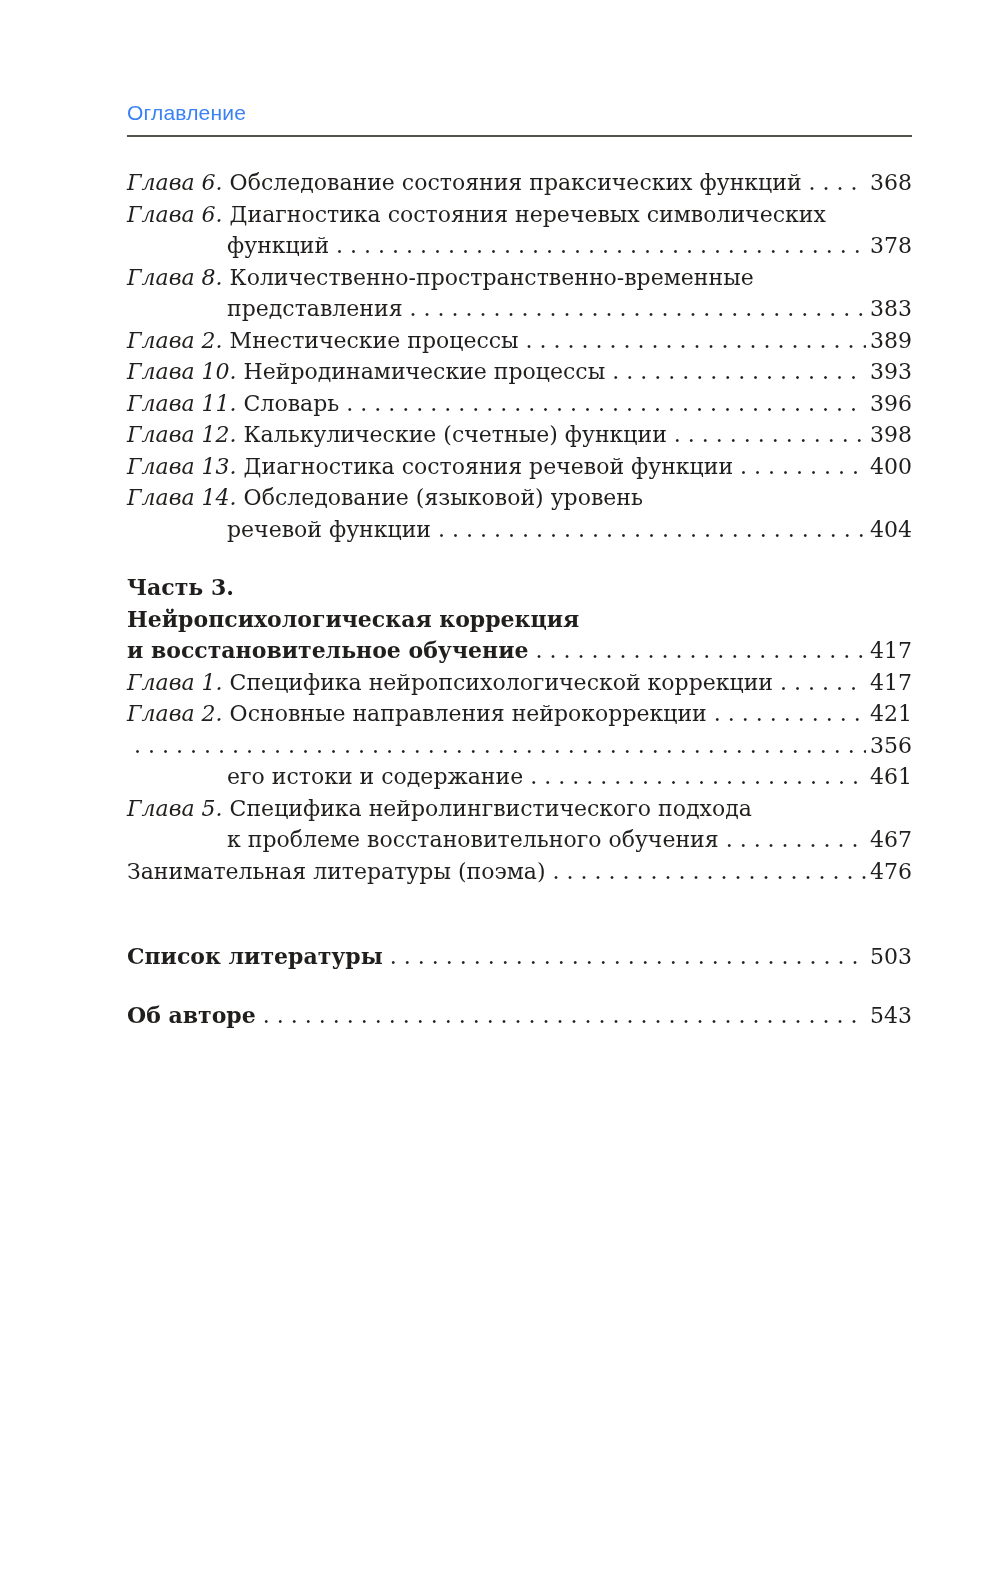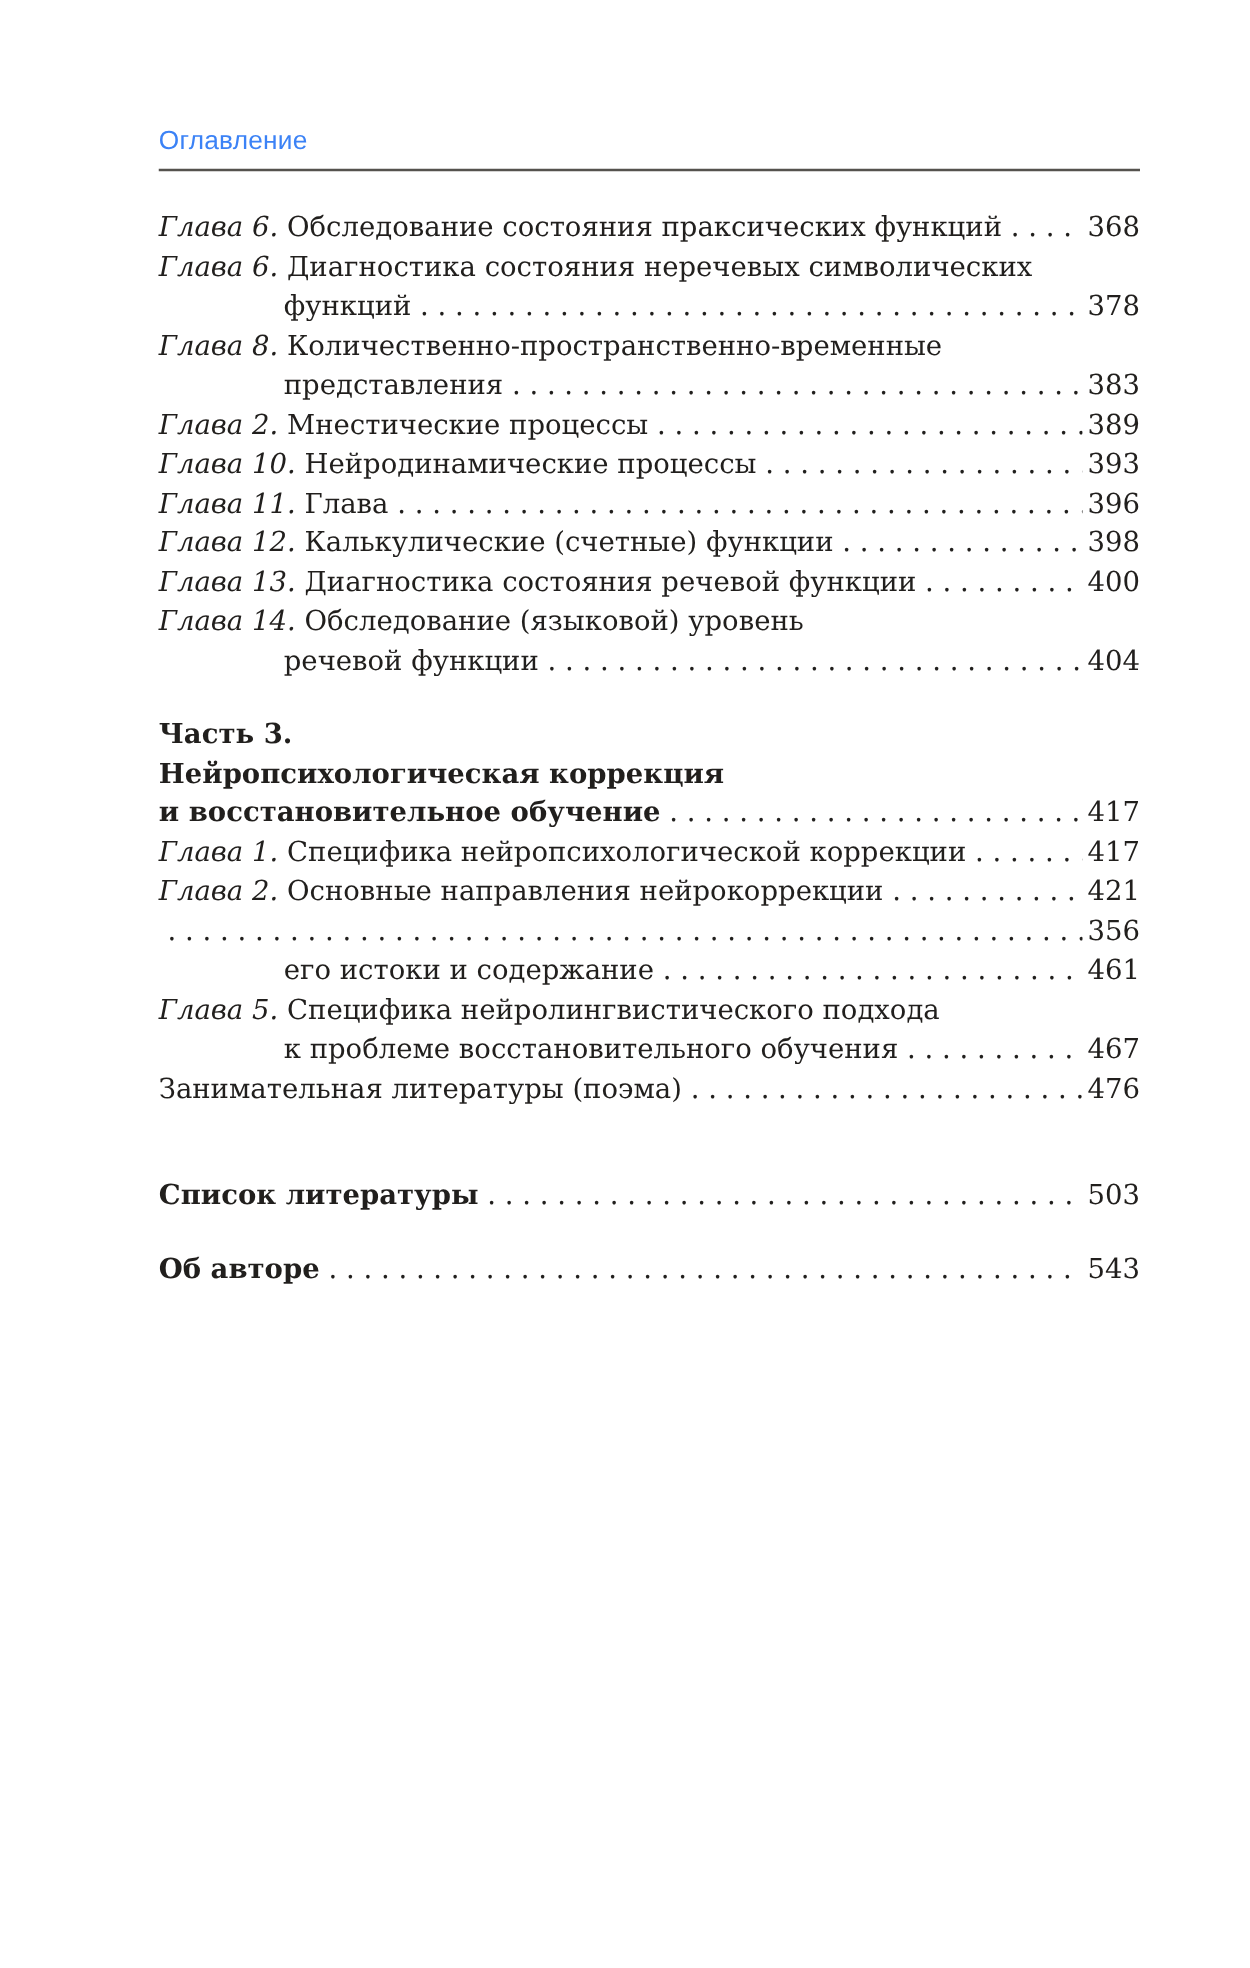--- a/index.html
+++ b/index.html
@@ -97,21 +97,21 @@
         <span class="entry-text"><span class="chapter-label">Глава 2.</span> <span>Мнестические процессы</span></span>
         <span class="dots"></span>
         <span class="pagenum">389</span>
       </div>
       <div class="row">
         <span class="entry-text"><span class="chapter-label">Глава 10.</span> <span>Нейродинамические процессы</span></span>
         <span class="dots"></span>
         <span class="pagenum">393</span>
       </div>
       <div class="row">
-        <span class="entry-text"><span class="chapter-label">Глава 11.</span> <span>Глава</span></span>
+        <span class="entry-text"><span class="chapter-label">Глава 11.</span> <span>Словарь</span></span>
         <span class="dots"></span>
         <span class="pagenum">396</span>
       </div>
       <div class="row">
         <span class="entry-text"><span class="chapter-label">Глава 12.</span> <span>Калькулические (счетные) функции</span></span>
         <span class="dots"></span>
         <span class="pagenum">398</span>
       </div>
       <div class="row">
         <span class="entry-text"><span class="chapter-label">Глава 13.</span> <span>Диагностика состояния речевой функции</span></span>

